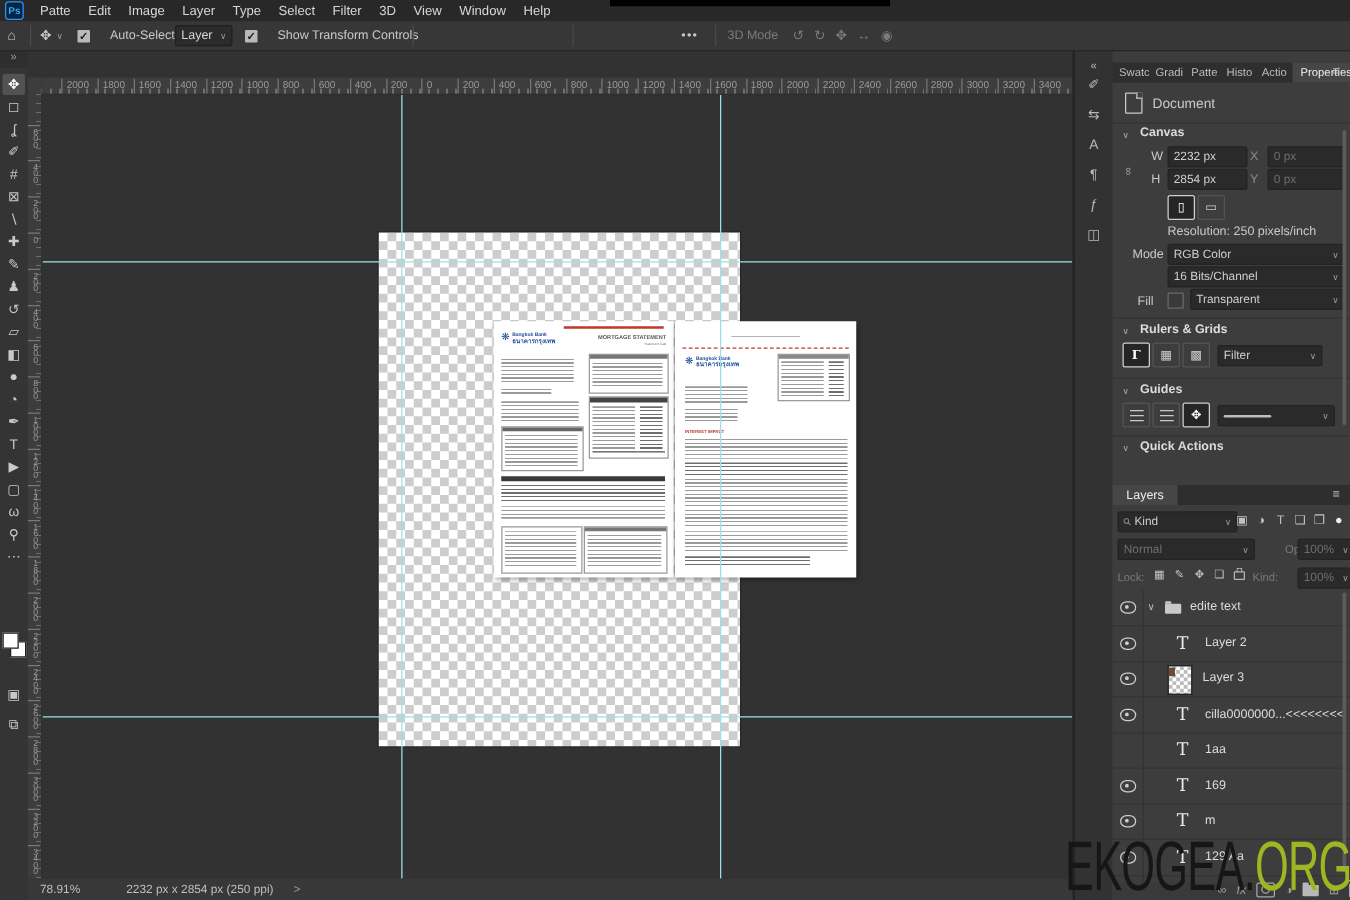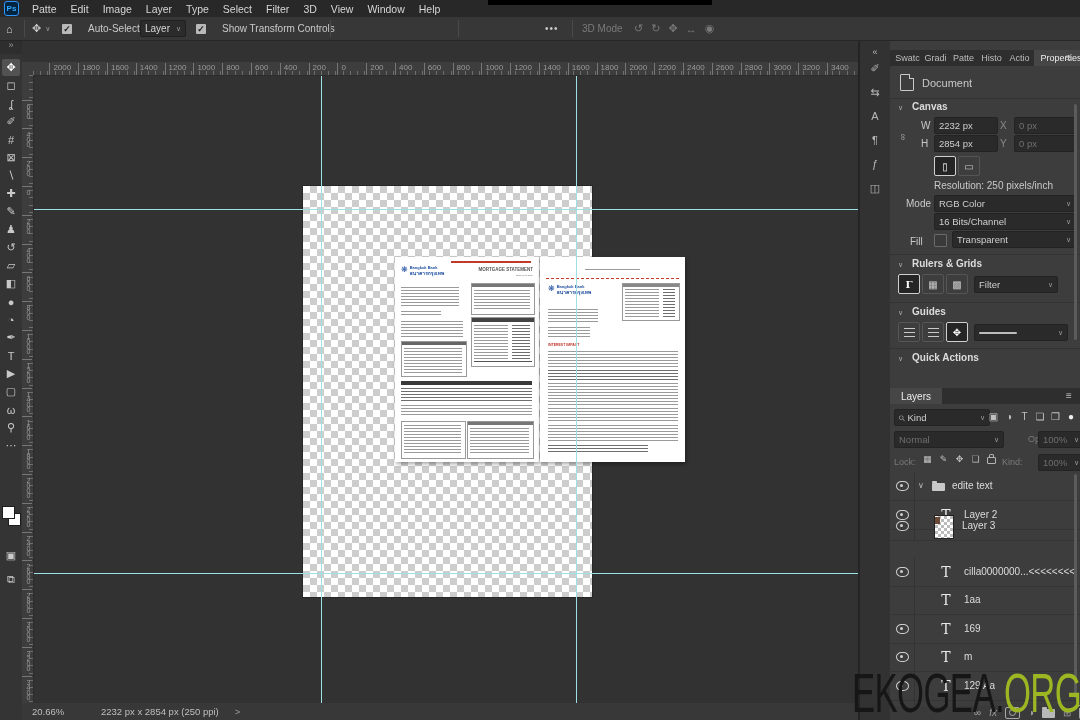--- a/index.html
+++ b/index.html
@@ -363,21 +363,21 @@
       <div class="para d" style="left:8px;top:188px;width:100px;height:8px;"></div>
     </div>
 
     <div class="guide-v" style="left:288px;"></div>
     <div class="guide-v" style="left:543px;"></div>
     <div class="guide-h" style="top:134px;"></div>
     <div class="guide-h" style="top:498px;"></div>
   </div>
 
   <div id="statusbar">
-    <span id="status-zoom">20.66%</span>
+    <span id="status-zoom">78.91%</span>
     <span id="status-dims">2232 px x 2854 px (250 ppi)</span>
     <span id="status-chev">&gt;</span>
   </div>
 
   <div id="dock-divider"></div>
   <div id="dock-strip">
     <div class="strip-ico" style="top:4px;font-size:9px;">«</div>
   <div class="strip-ico" style="top: 20px;">✐</div>
       <div class="strip-ico" style="top: 44px;">⇆</div>
       <div class="strip-ico" style="top: 68px;">A</div>
@@ -527,21 +527,21 @@
             <div class="folder"></div>
             <div class="lname" style="left: 62px;">edite text</div>
           </div>
           <div class="lrow" style="top: 112.5px;">
             <div class="eyecell">
               <div class="eye"></div>
             </div>
             <div class="tthumb">T</div>
             <div class="lname" style="left: 74px;">Layer 2</div>
           </div>
-          <div class="lrow" style="top: 124px;">
+          <div class="lrow" style="top: 141px;">
             <div class="eyecell">
               <div class="eye"></div>
             </div>
             <div class="ithumb"></div>
             <div class="lname" style="left: 72px;">Layer 3</div>
           </div>
           <div class="lrow" style="top: 169.5px;">
             <div class="eyecell">
               <div class="eye"></div>
             </div>

